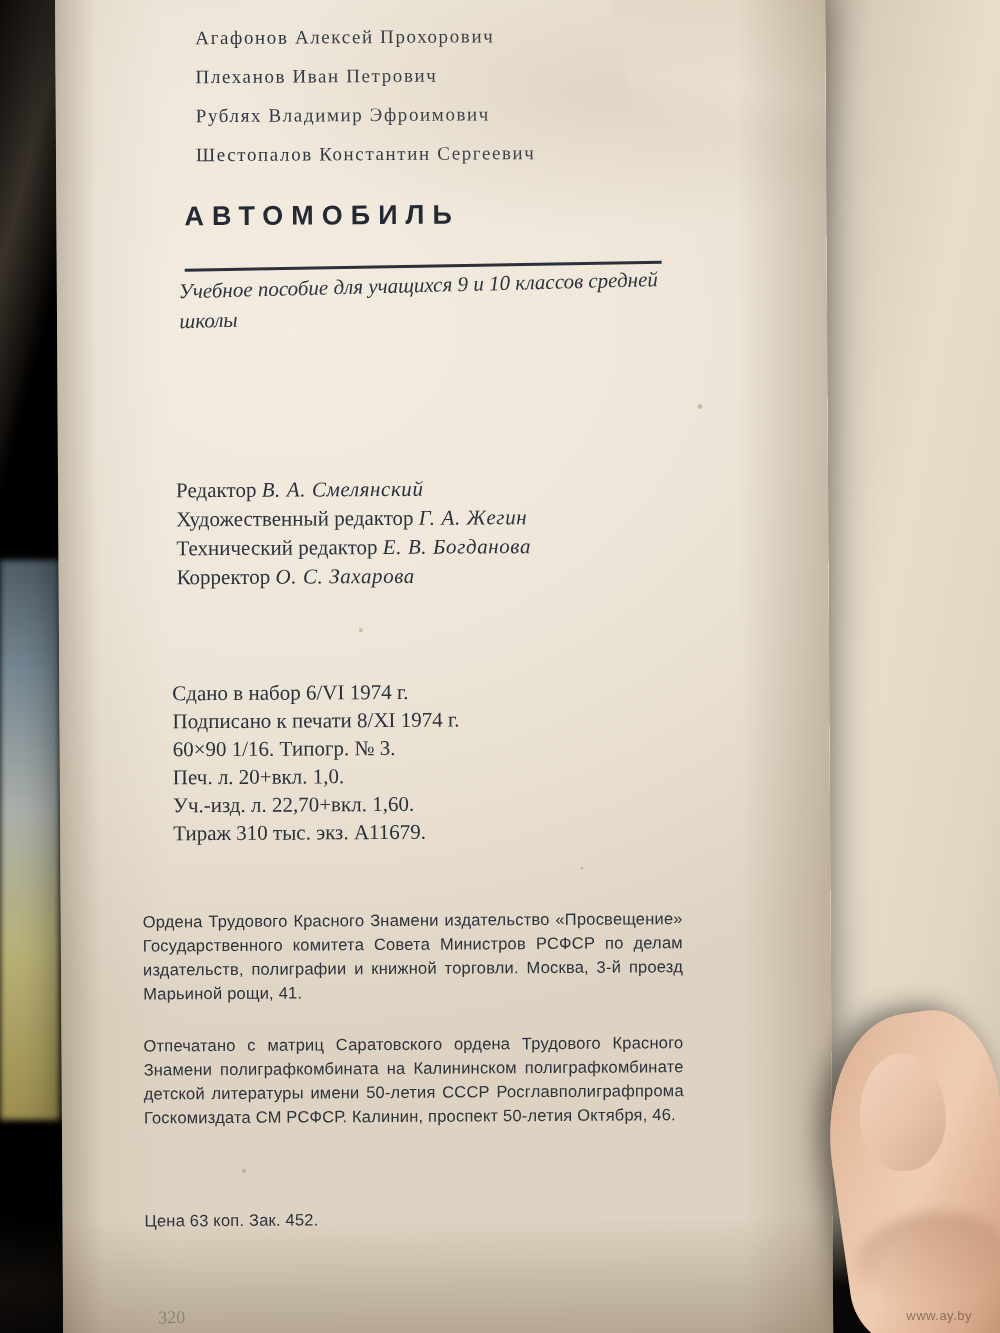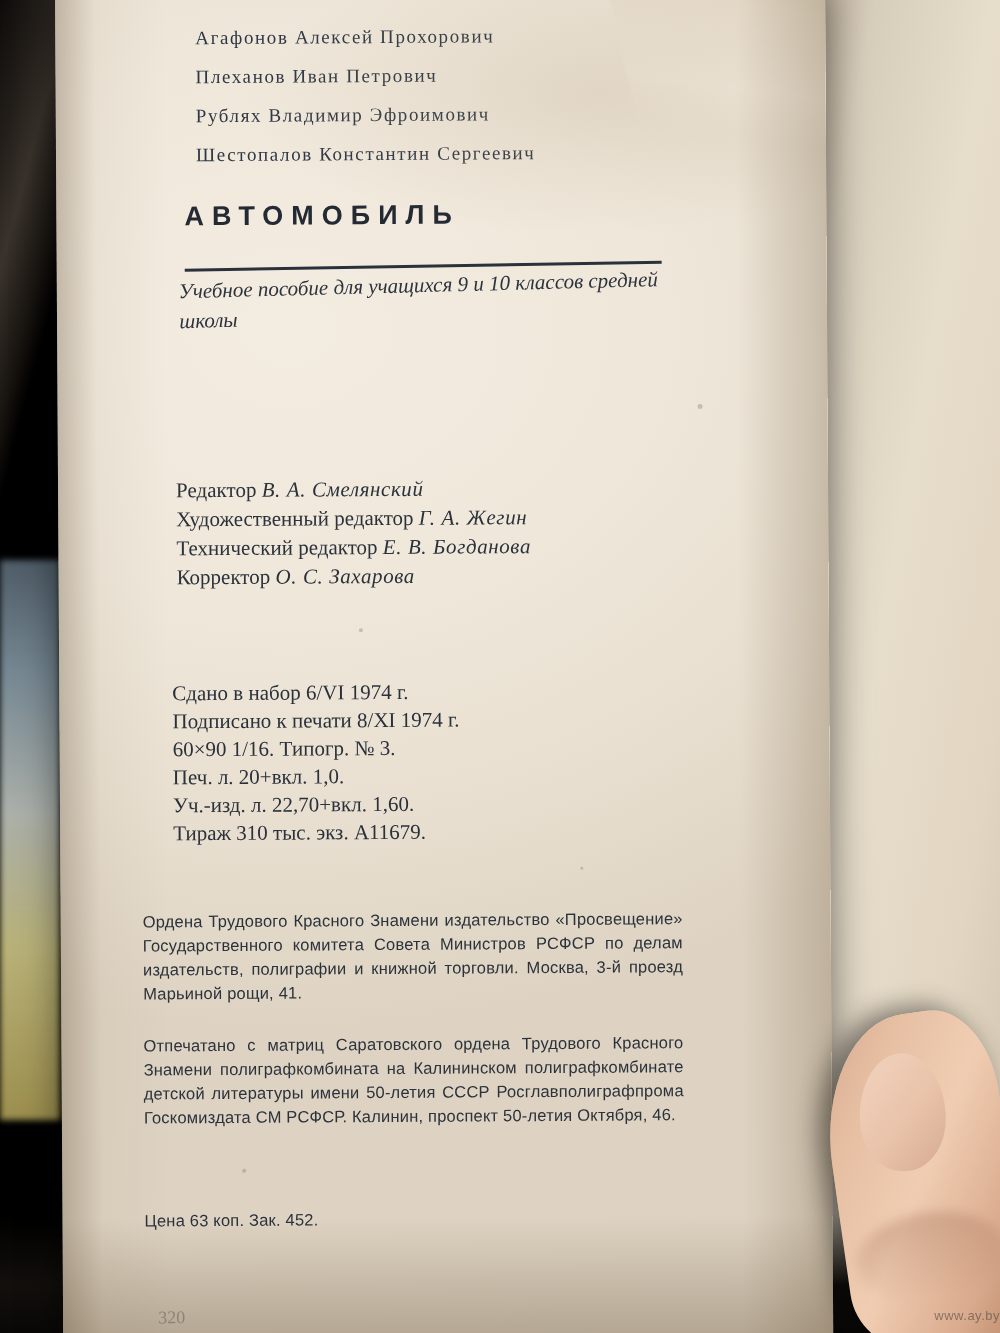--- a/index.html
+++ b/index.html
@@ -233,21 +233,21 @@
     left: 10px; bottom: 40px;
     width: 150px; height: 90px;
     background: linear-gradient(180deg, rgba(160,110,85,.35), rgba(0,0,0,0));
     border-radius: 50%;
     filter: blur(6px);
   }
 
   
   .watermark {
     position: absolute;
-    right: 0; bottom: 10px;
+    right: 28px; bottom: 10px;
     font-family: "Liberation Sans", sans-serif;
     font-size: 13px;
     color: rgba(90,80,70,.65);
     letter-spacing: .5px;
   }
 
   
   .speck {
     position: absolute;
     border-radius: 50%;

